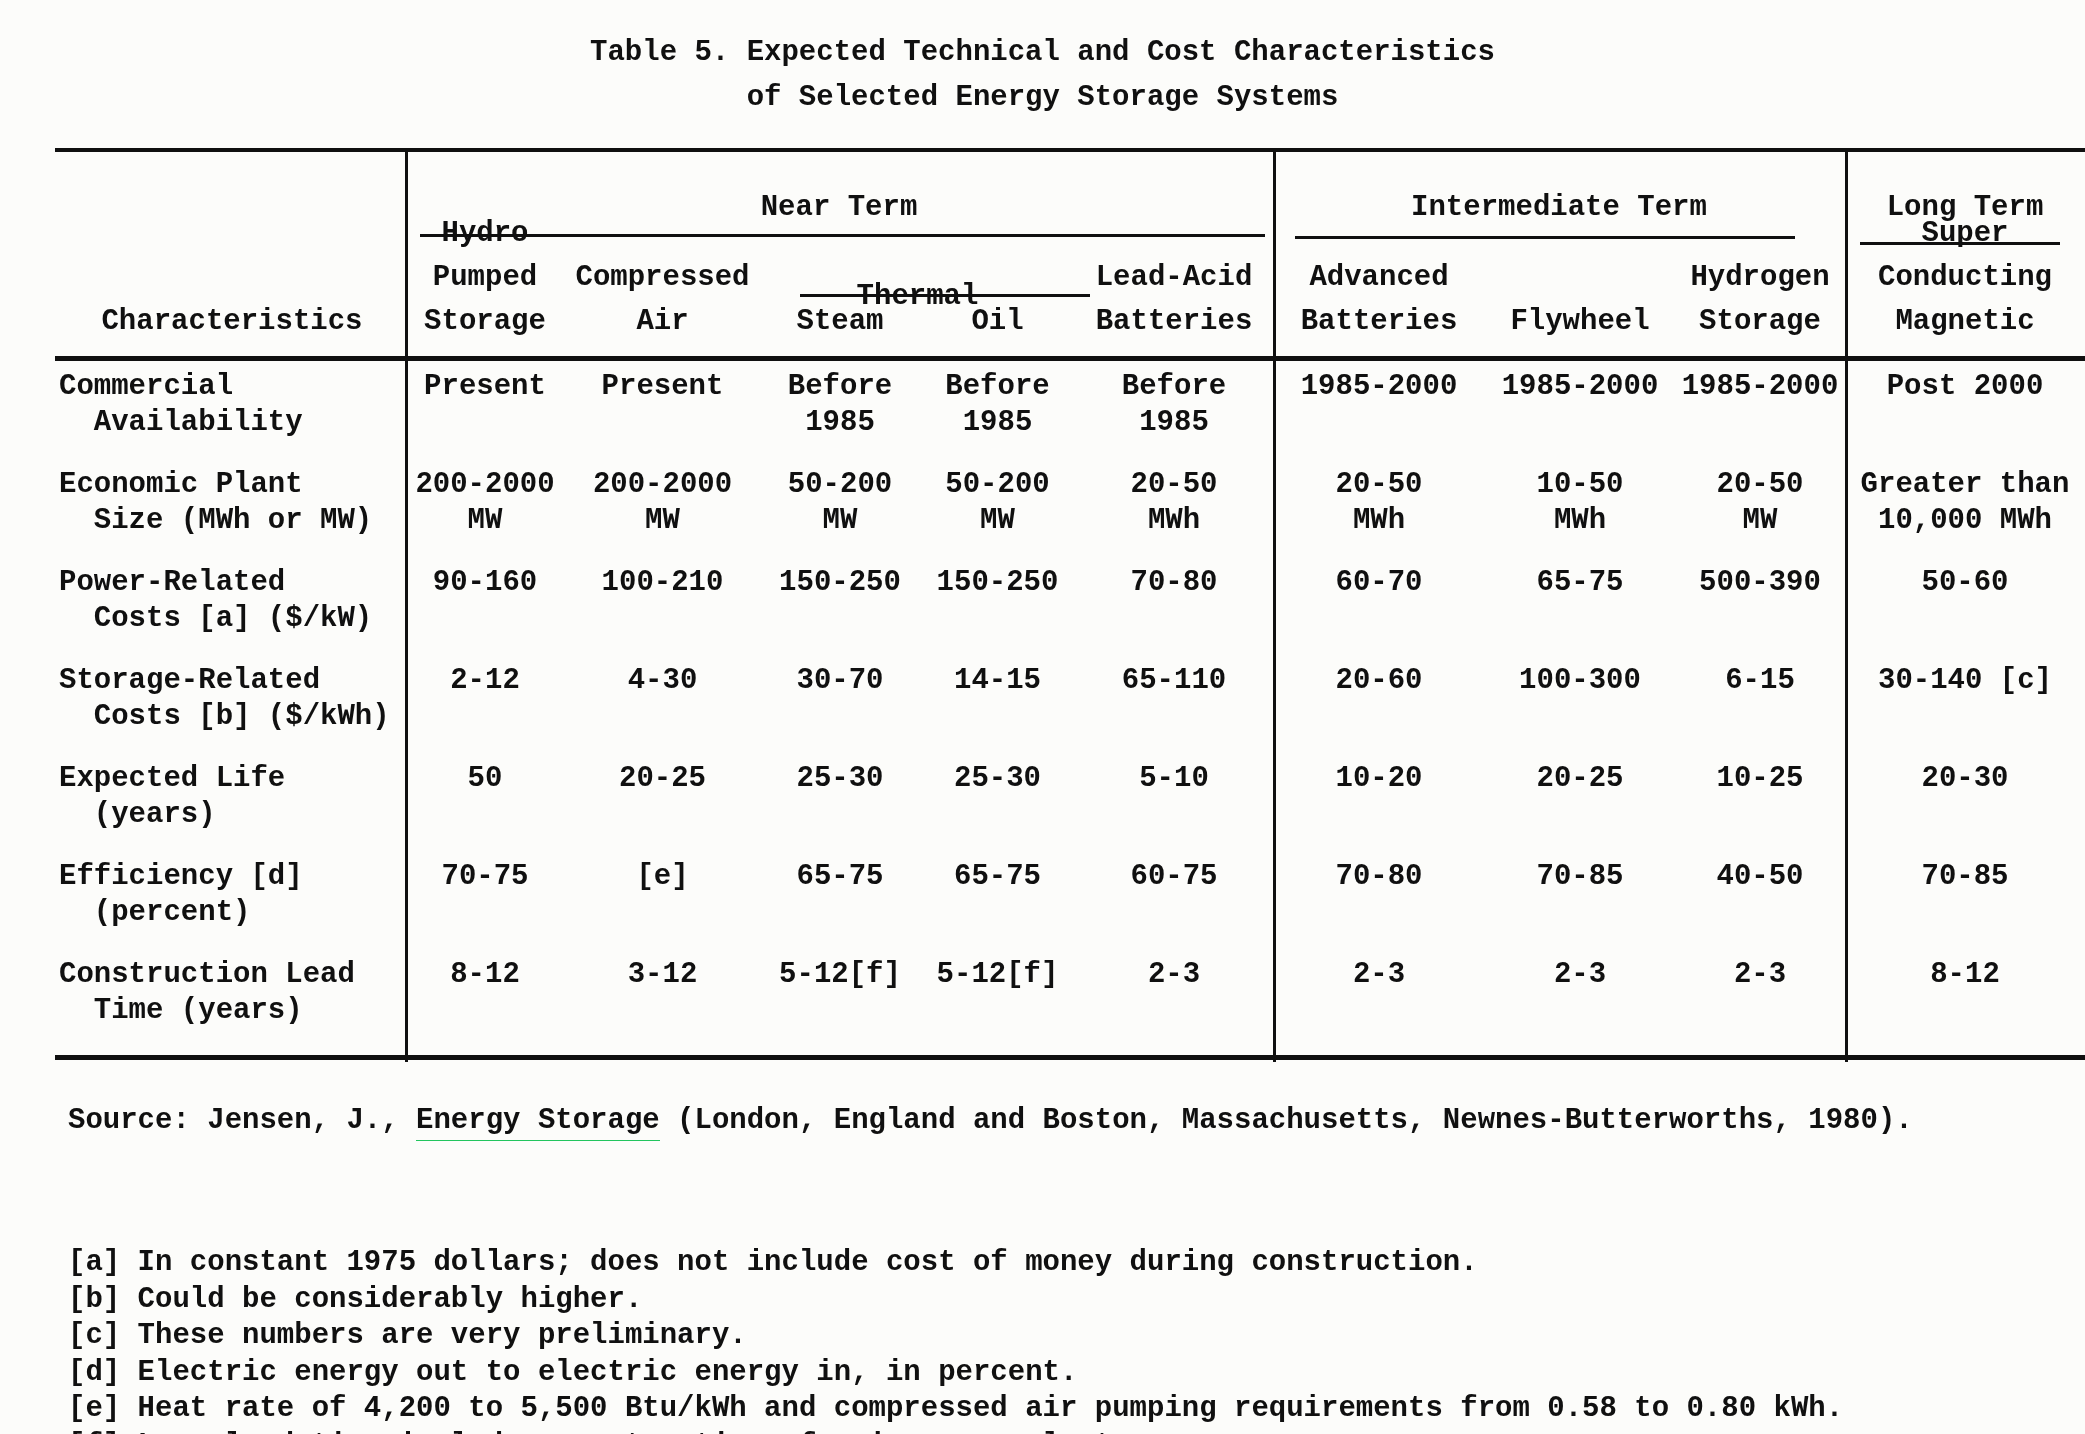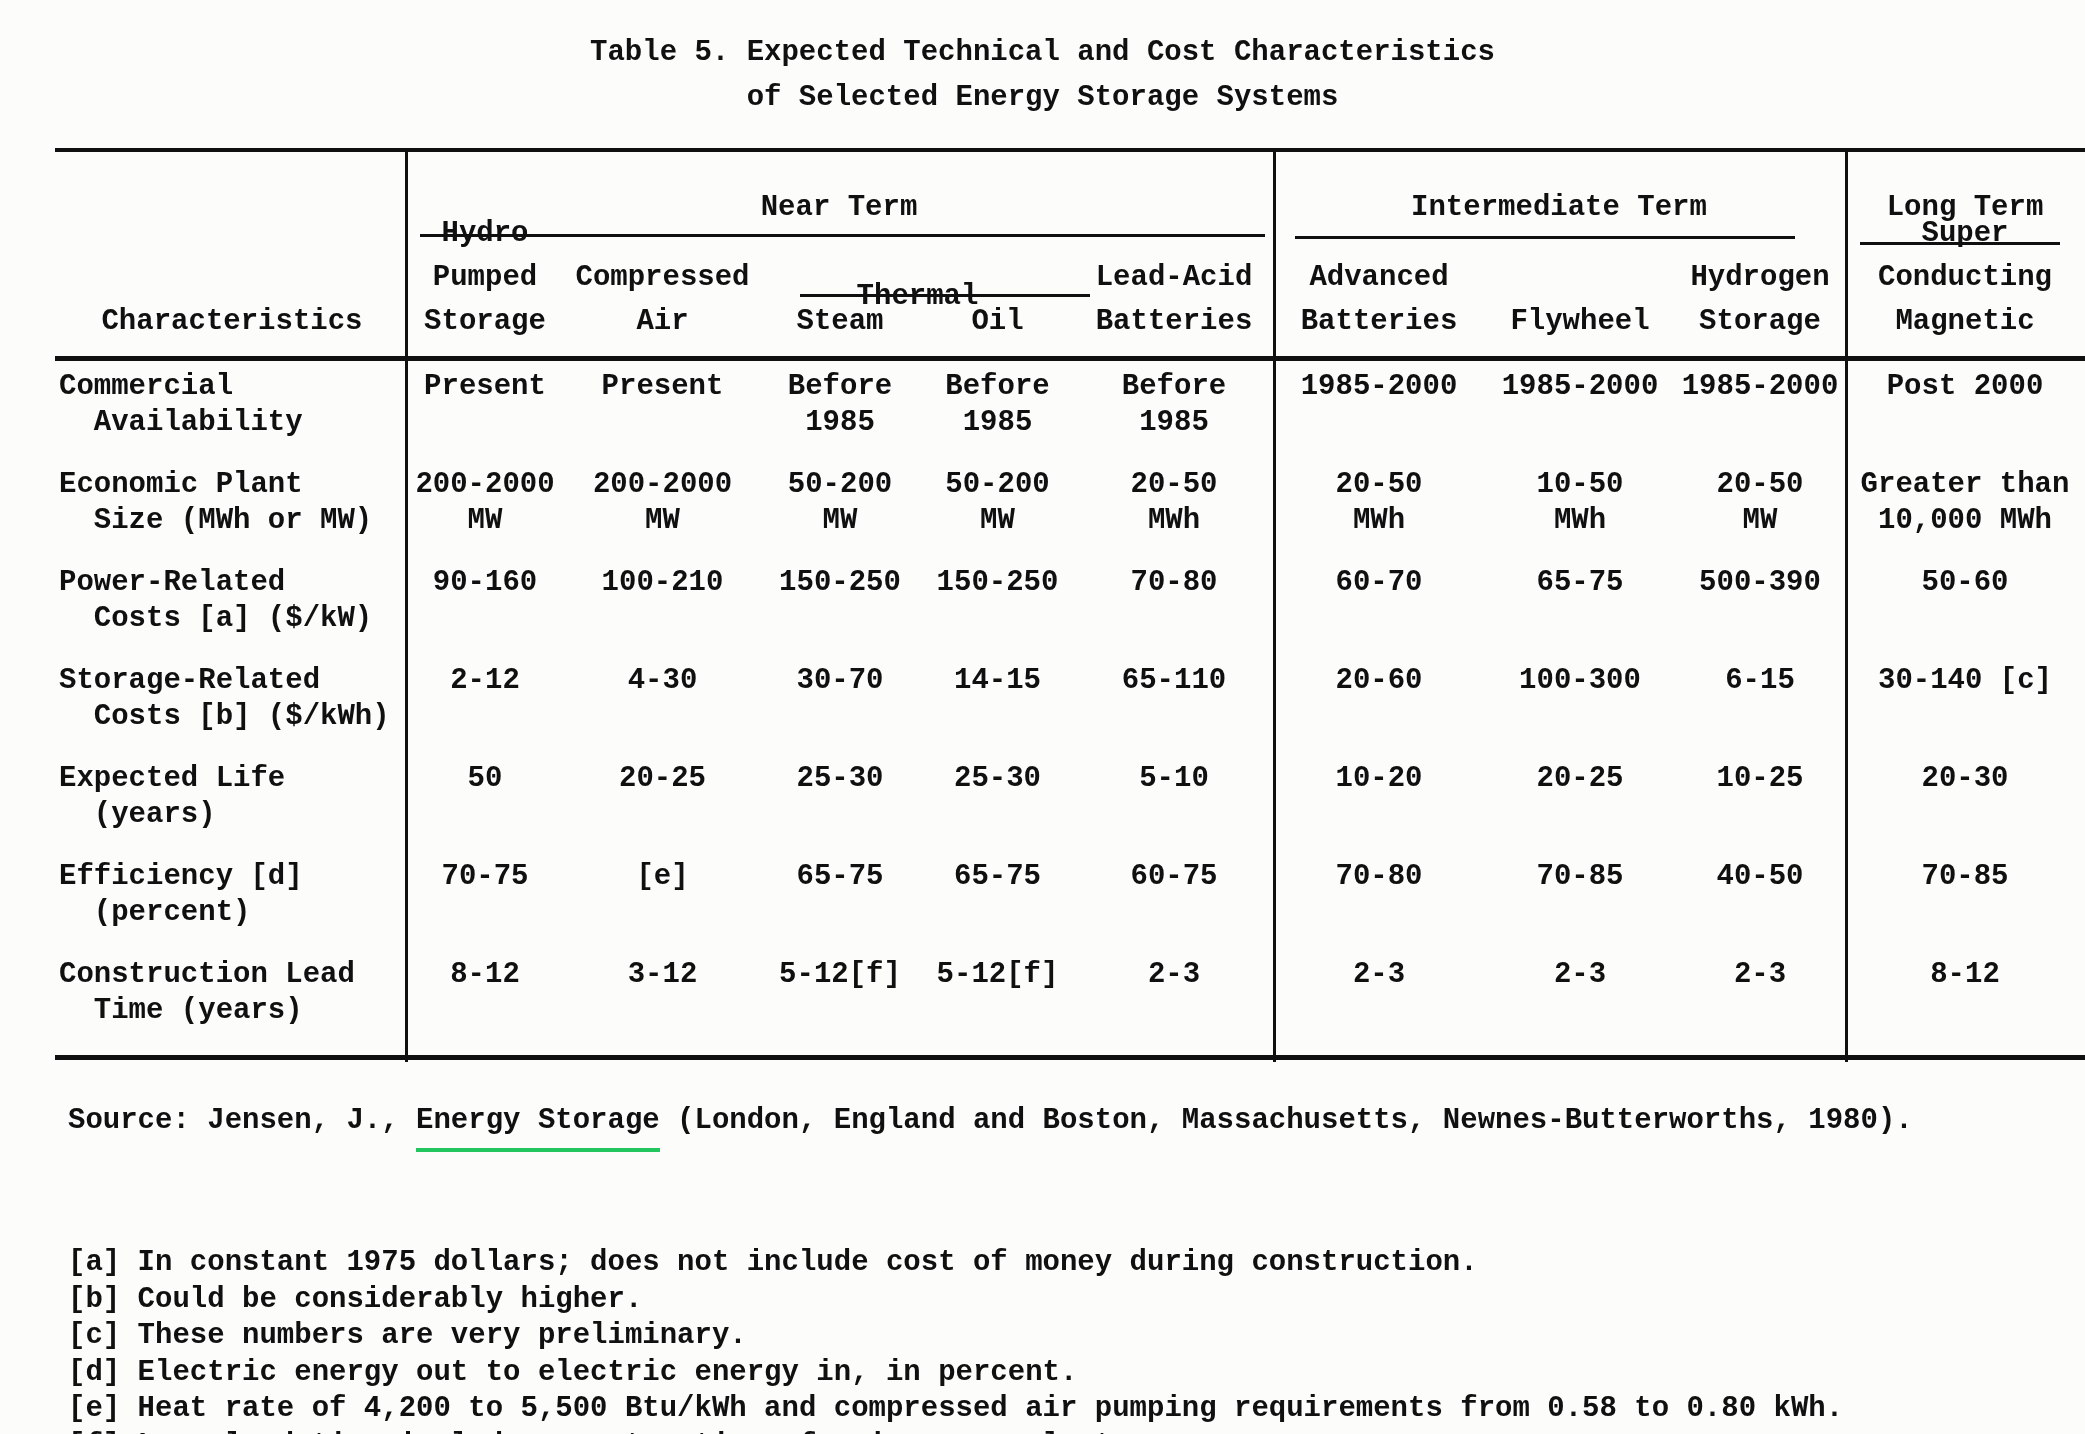--- a/index.html
+++ b/index.html
@@ -37,21 +37,21 @@
   #colheads{position:absolute;left:0;bottom:12px;width:100%;align-items:end;}
   #colheads .cell{text-align:center;line-height:44px;white-space:pre;}
   #corner{text-align:left;padding-left:4px;}
   
   #tbody{padding-top:8px;}
   .row{align-items:start;margin-bottom:22px;min-height:76px;}
   .row .cell{text-align:center;line-height:36px;white-space:pre;}
   .row .label{text-align:left;padding-left:4px;}
   
   #source{position:absolute;left:68px;top:1104px;white-space:pre;}
-  #source .ul{border-bottom:4px solid #22c55e;padding-bottom:11px;}
+  #source .ul{border-bottom:1px solid #22c55e;padding-bottom:3px;}
   #footnotes{position:absolute;left:68px;top:1172px;line-height:36.5px;white-space:pre;}
 </style>
 </head>
 <body>
 
 <div id="title">
   <div>Table 5. Expected Technical and Cost Characteristics</div>
   <div>of Selected Energy Storage Systems</div>
 </div>
 

